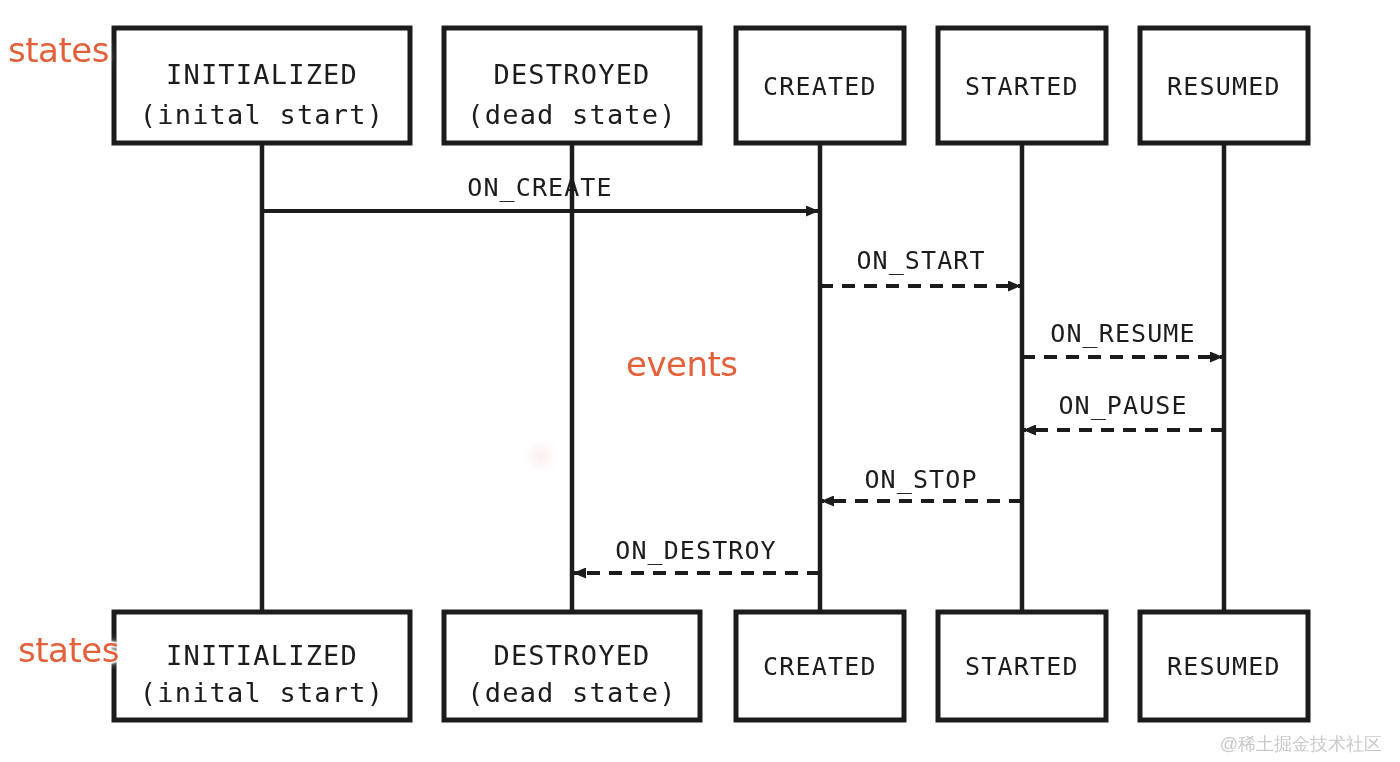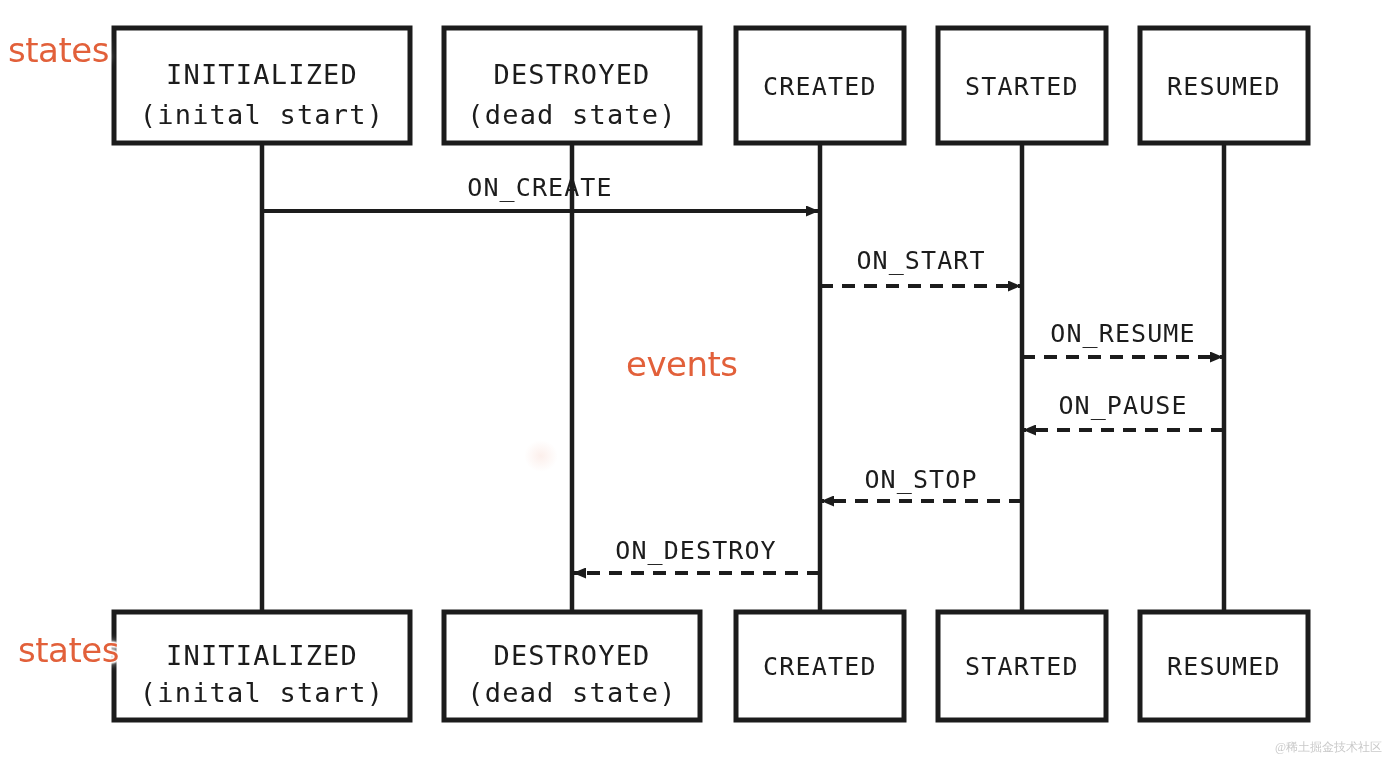--- a/index.html
+++ b/index.html
@@ -55,22 +55,22 @@
     white-space: nowrap;
     user-select: none;
   }
   #annotation-states-top { left: 8px; top: 30px; }
   #annotation-states-bottom { left: 18px; top: 630px; }
   #annotation-events { left: 626px; top: 320px; margin-top: 24px; }
   #watermark {
     position: absolute;
     right: 18px;
     bottom: 6px;
-    font-family: Liberation Serif, serif;
-    font-size: 12px;
+    font-family: Liberation Sans, sans-serif;
+    font-size: 18px;
     color: #c9c9c9;
     white-space: nowrap;
     user-select: none;
   }
   .smudge {
     position: absolute;
     left: 524px;
     top: 440px;
     width: 34px;
     height: 32px;

